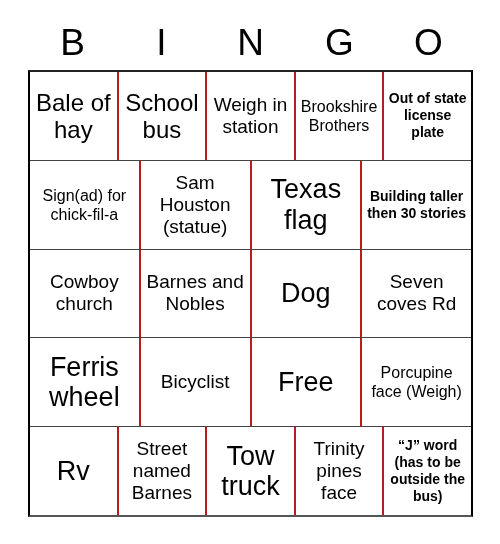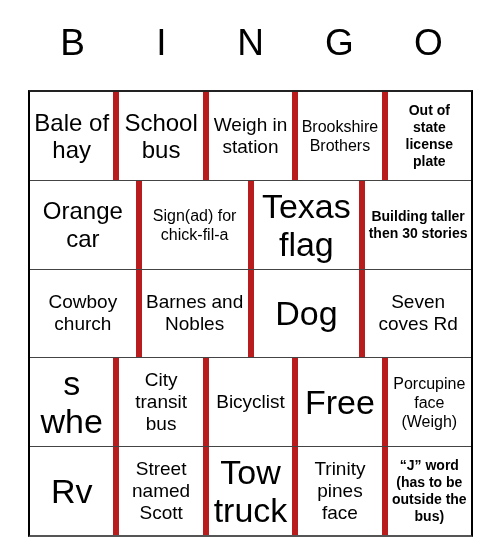--- a/index.html
+++ b/index.html
@@ -51,21 +51,20 @@
     width: 445px;
     height: 447px;
     box-sizing: border-box;
     border-top: 2px solid #222222;
     border-left: 2px solid #000000;
     border-right: 2px solid #000000;
     border-bottom: 2px solid #555555;
     display: flex;
     flex-direction: column;
     background: #737373;
-    margin-top: 20px;
   }
   .bingo-row {
     flex: 1 1 0;
     display: flex;
     flex-direction: row;
     min-height: 0;
   }
   .bingo-row + .bingo-row {
     border-top: 1px solid #444444;
   }
@@ -75,32 +74,32 @@
     box-sizing: border-box;
     display: flex;
     align-items: center;
     justify-content: center;
     text-align: center;
     padding: 1px 3px;
     overflow: hidden;
     background: #ffffff;
   }
   .bingo-cell + .bingo-cell {
-    border-left: 6px solid #b91c1c;
+    border-left: 2px solid #b91c1c;
   }
   .cell-text {
     display: block;
     width: 100%;
     line-height: 1.13;
     word-wrap: break-word;
     overflow-wrap: break-word;
     hyphens: none;
   }
   
-  .sz-xl .cell-text { font-size: 34px; line-height: 1.12; }
+  .sz-xl .cell-text { font-size: 27px; line-height: 1.12; }
   .sz-lg .cell-text { font-size: 24px; line-height: 1.14; }
   .sz-md .cell-text { font-size: 19px; line-height: 1.16; }
   .sz-sm .cell-text { font-size: 16px; line-height: 1.20; text-align: center; }
   .sz-xs .cell-text { font-size: 14px; line-height: 1.22; font-weight: bold; }
 </style>
 </head>
 <body>
 
 <div id="card-root">
 
@@ -126,26 +125,26 @@
         </div>
       <div class="bingo-cell sz-sm">
           <span class="cell-text">Brookshire Brothers</span>
         </div>
       <div class="bingo-cell sz-xs">
           <span class="cell-text">Out of state license plate</span>
         </div>
     </div>
 
     <div class="bingo-row">
-      <div class="bingo-cell sz-lg">
-          <span class="cell-text">Orange car</span>
-        </div>
       <div class="bingo-cell sz-sm">
           <span class="cell-text">Sign(ad) for chick-fil-a</span>
         </div>
+      <div class="bingo-cell sz-md">
+          <span class="cell-text">Sam Houston (statue)</span>
+        </div>
       <div class="bingo-cell sz-xl">
           <span class="cell-text">Texas flag</span>
         </div>
       <div class="bingo-cell sz-xs">
           <span class="cell-text">Building taller then 30 stories</span>
         </div>
     </div>
 
     <div class="bingo-row">
       <div class="bingo-cell sz-md">
@@ -160,39 +159,36 @@
       <div class="bingo-cell sz-md">
           <span class="cell-text">Seven coves Rd</span>
         </div>
     </div>
 
     <div class="bingo-row">
       <div class="bingo-cell sz-xl">
           <span class="cell-text">Ferris wheel</span>
         </div>
       <div class="bingo-cell sz-md">
-          <span class="cell-text">City transit bus</span>
-        </div>
-      <div class="bingo-cell sz-md">
           <span class="cell-text">Bicyclist</span>
         </div>
       <div class="bingo-cell sz-xl">
           <span class="cell-text">Free</span>
         </div>
       <div class="bingo-cell sz-sm">
           <span class="cell-text">Porcupine face (Weigh)</span>
         </div>
     </div>
 
     <div class="bingo-row">
       <div class="bingo-cell sz-xl">
           <span class="cell-text">Rv</span>
         </div>
       <div class="bingo-cell sz-md">
-          <span class="cell-text">Street named Scott</span>
+          <span class="cell-text">Street named Barnes</span>
         </div>
       <div class="bingo-cell sz-xl">
           <span class="cell-text">Tow truck</span>
         </div>
       <div class="bingo-cell sz-md">
           <span class="cell-text">Trinity pines face</span>
         </div>
       <div class="bingo-cell sz-xs">
           <span class="cell-text">“J” word (has to be outside the bus)</span>
         </div>

